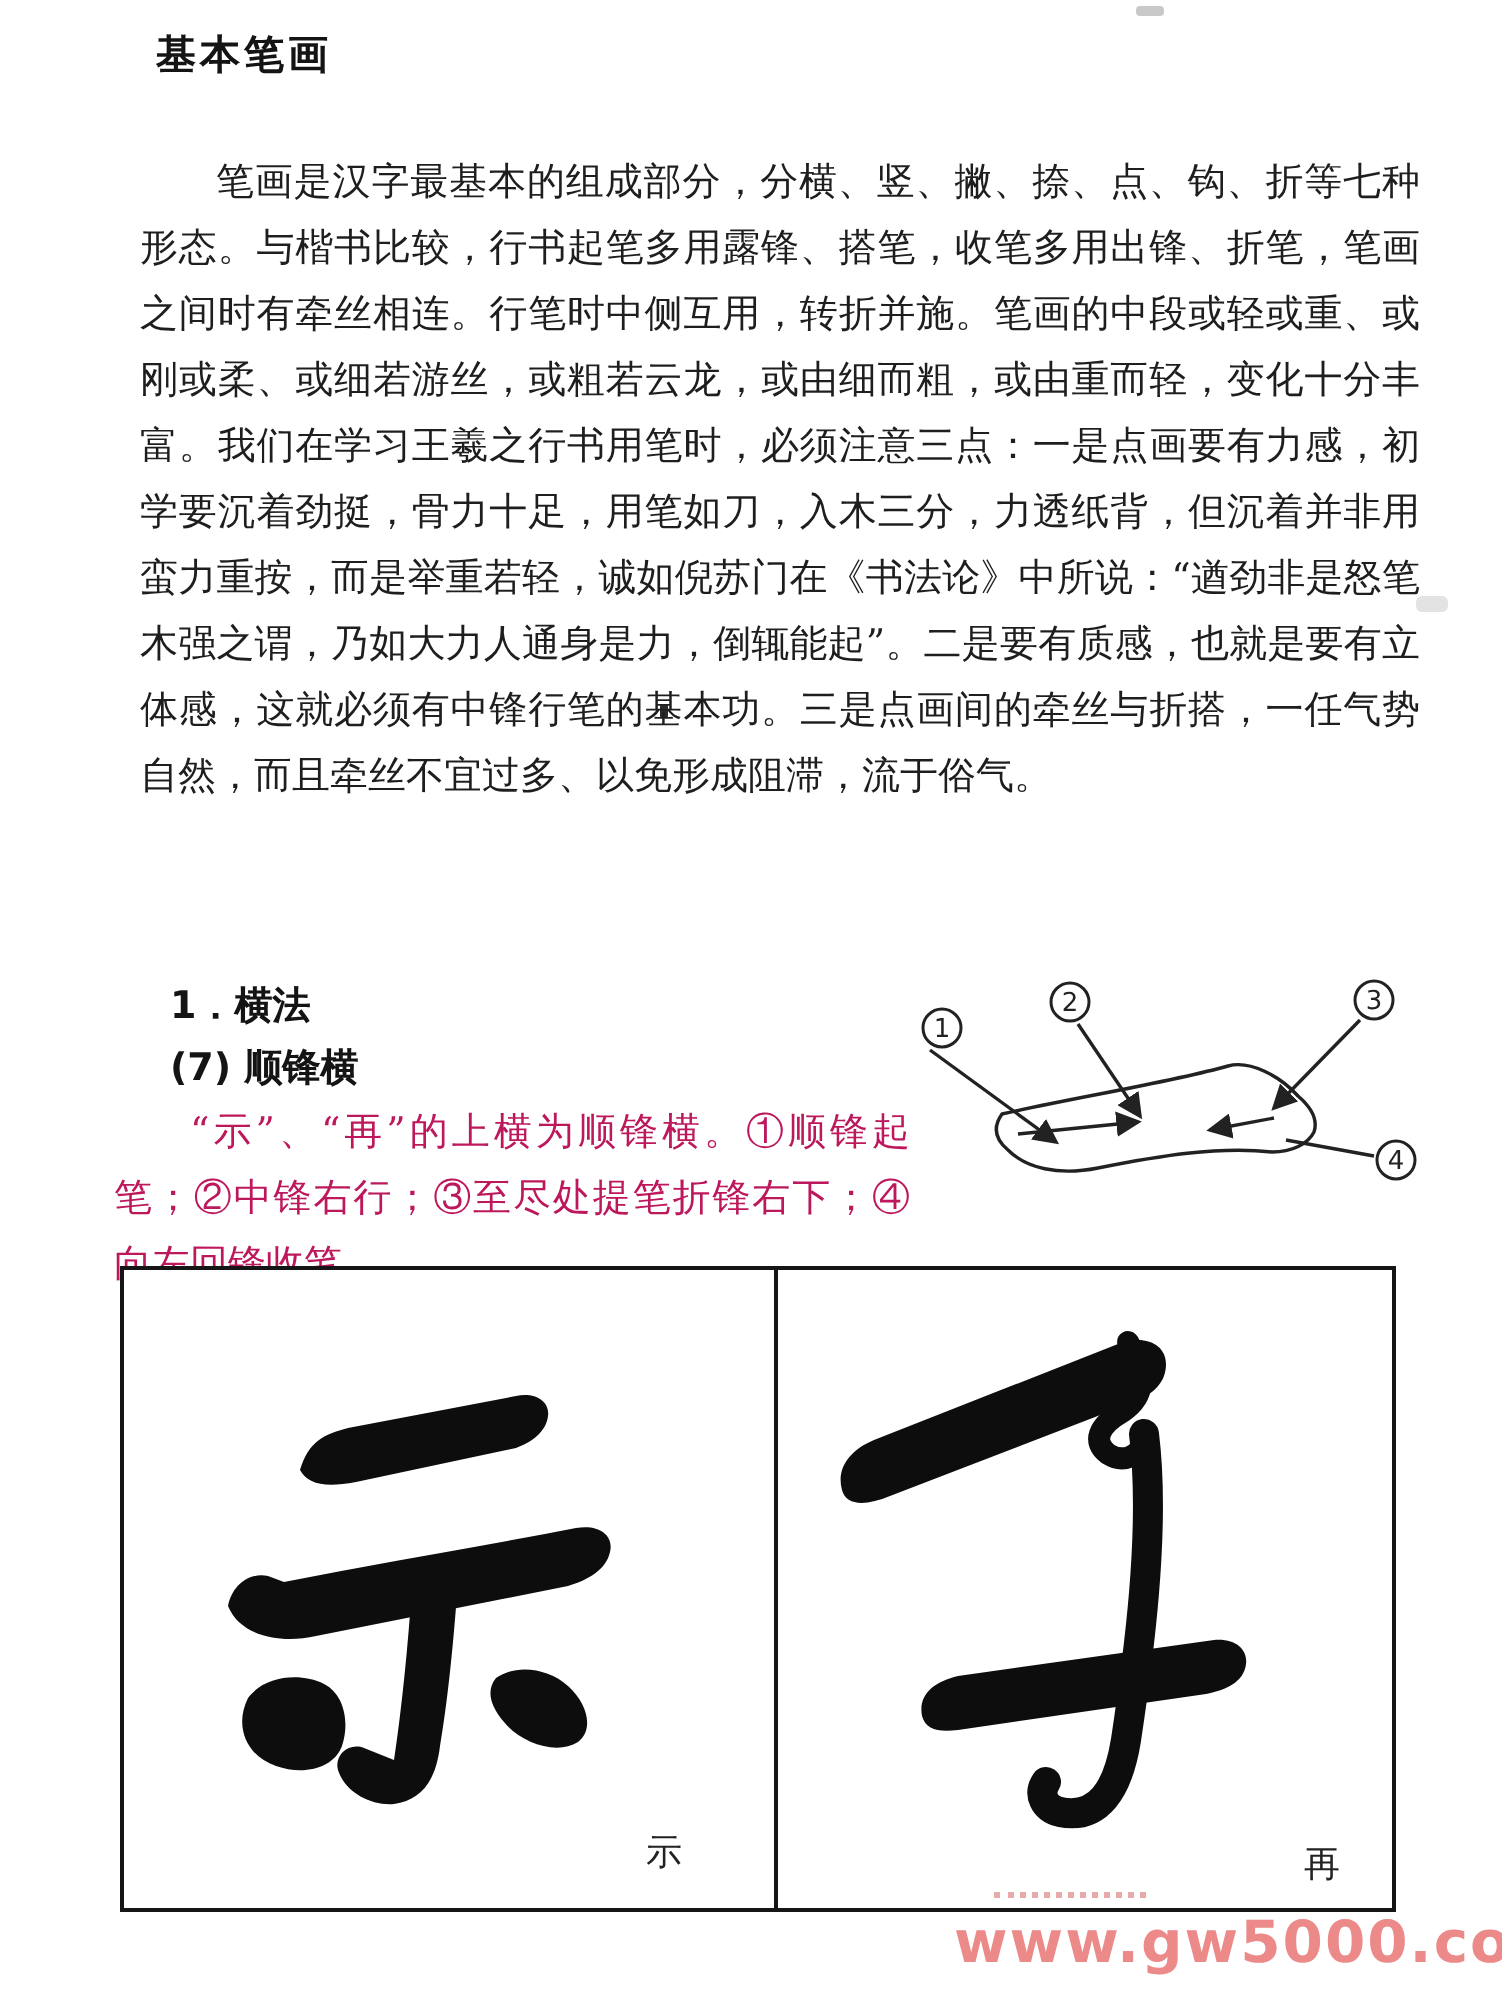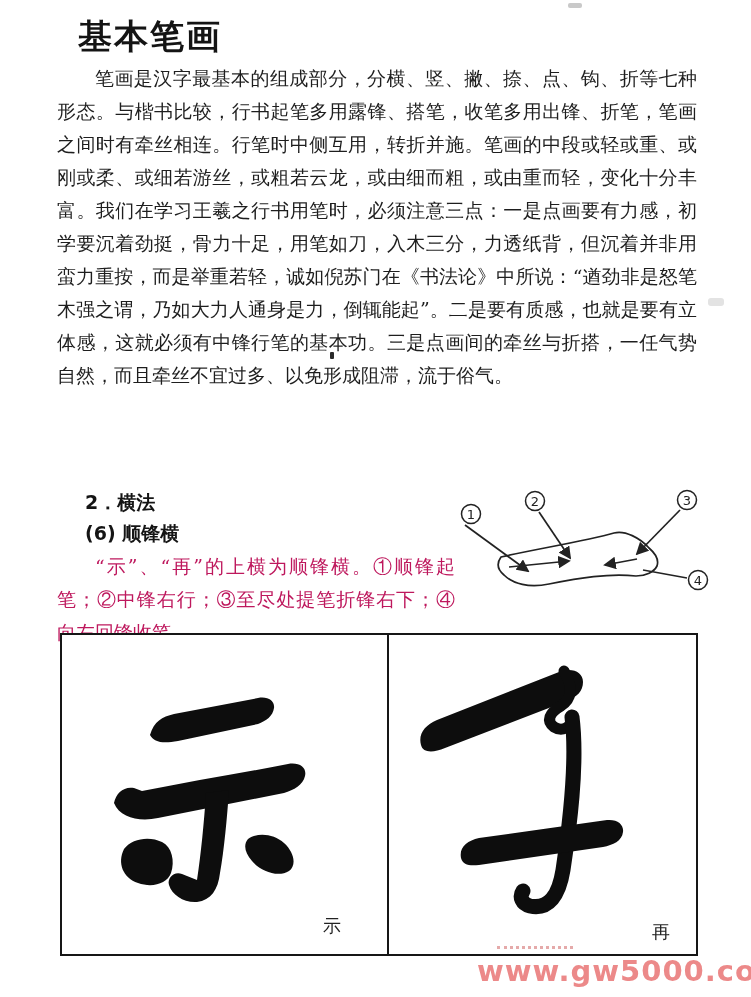--- a/index.html
+++ b/index.html
@@ -4,21 +4,21 @@
 <style>
   html,body{margin:0;padding:0;}
   body{
     width:751px;height:997px;position:relative;
     background:#ffffff;color:#1b1b1b;
     font-family:"DejaVu Serif","Liberation Serif",serif;
     overflow:hidden;
   }
   .abs{position:absolute;}
   .page-title{
-    left:78px;top:14px;font-size:34px;font-weight:bold;
+    left:78px;top:14px;font-size:20px;font-weight:bold;
     font-family:"DejaVu Sans","Liberation Sans",sans-serif;
     letter-spacing:2px;color:#141414;
   }
   .intro-para{
     left:57px;top:62px;width:640px;
     font-size:19px;line-height:33px;text-align:justify;text-indent:2em;
     color:#1e1e1e;
   }
   .speck{left:330px;top:352px;width:4px;height:7px;background:#2a2a2a;border-radius:1px;}
   .scan-mark-top{left:568px;top:3px;width:14px;height:5px;background:#c9c9c9;border-radius:2px;}
@@ -69,24 +69,24 @@
 </style>
 </head>
 <body>
 
 <div class="abs scan-mark-top"></div>
 <div class="abs scan-mark-right"></div>
 <div class="abs speck"></div>
 
 <h1 class="abs page-title" style="margin:0;">基本笔画</h1>
 
-<p class="abs intro-para" style="margin:0;">笔画是汉字最基本的组成部分，分横、竖、撇、捺、点、钩、折等七种形态。与楷书比较，行书起笔多用露锋、搭笔，收笔多用出锋、折笔，笔画之间时有牵丝相连。行笔时中侧互用，转折并施。笔画的中段或轻或重、或刚或柔、或细若游丝，或粗若云龙，或由细而粗，或由重而轻，变化十分丰富。我们在学习王羲之行书用笔时，必须注意三点：一是点画要有力感，初学要沉着劲挺，骨力十足，用笔如刀，入木三分，力透纸背，但沉着并非用蛮力重按，而是举重若轻，诚如倪苏门在《书法论》中所说：“遒劲非是怒笔木强之谓，乃如大力人通身是力，倒辄能起”。二是要有质感，也就是要有立体感，这就必须有中锋行笔的基本功。三是点画间的牵丝与折搭，一任气势自然，而且牵丝不宜过多、以免形成阻滞，流于俗气。</p>
+<p class="abs intro-para" style="margin:13px;">笔画是汉字最基本的组成部分，分横、竖、撇、捺、点、钩、折等七种形态。与楷书比较，行书起笔多用露锋、搭笔，收笔多用出锋、折笔，笔画之间时有牵丝相连。行笔时中侧互用，转折并施。笔画的中段或轻或重、或刚或柔、或细若游丝，或粗若云龙，或由细而粗，或由重而轻，变化十分丰富。我们在学习王羲之行书用笔时，必须注意三点：一是点画要有力感，初学要沉着劲挺，骨力十足，用笔如刀，入木三分，力透纸背，但沉着并非用蛮力重按，而是举重若轻，诚如倪苏门在《书法论》中所说：“遒劲非是怒笔木强之谓，乃如大力人通身是力，倒辄能起”。二是要有质感，也就是要有立体感，这就必须有中锋行笔的基本功。三是点画间的牵丝与折搭，一任气势自然，而且牵丝不宜过多、以免形成阻滞，流于俗气。</p>
 
-<div class="abs sec-heading">2．横法</div>
-<div class="abs sec-subheading">(6) 顺锋横</div>
+<div class="abs sec-heading">1．横法</div>
+<div class="abs sec-subheading">(7) 顺锋横</div>
 <p class="abs sec-para" style="margin:0;">“示”、“再”的上横为顺锋横。①顺锋起笔；②中锋右行；③至尽处提笔折锋右下；④向左回锋收笔。</p>
 
 <div class="abs stroke-diagram">
   <svg width="298" height="134" viewBox="0 0 298 134">
     <defs>
       <marker id="ah" viewBox="0 0 10 10" refX="8.5" refY="5" markerWidth="7.5" markerHeight="7.5" orient="auto-start-reverse">
         <path d="M0,0 L10,5 L0,10 z" fill="#222"></path>
       </marker>
     </defs>
 

